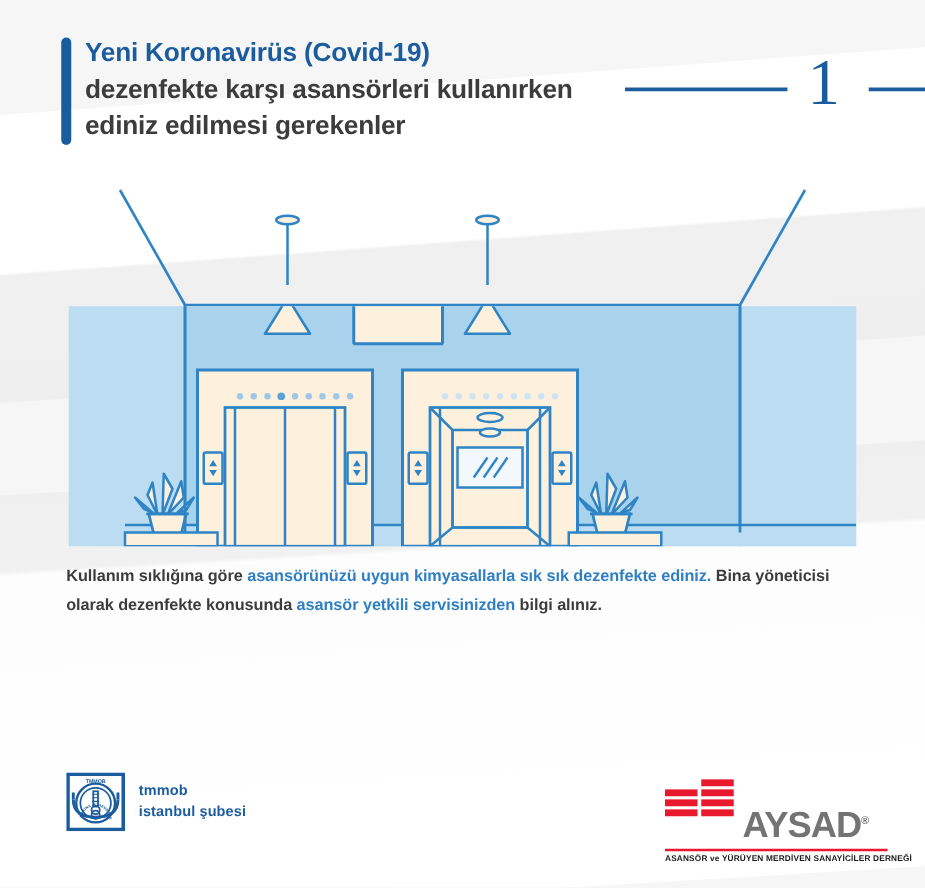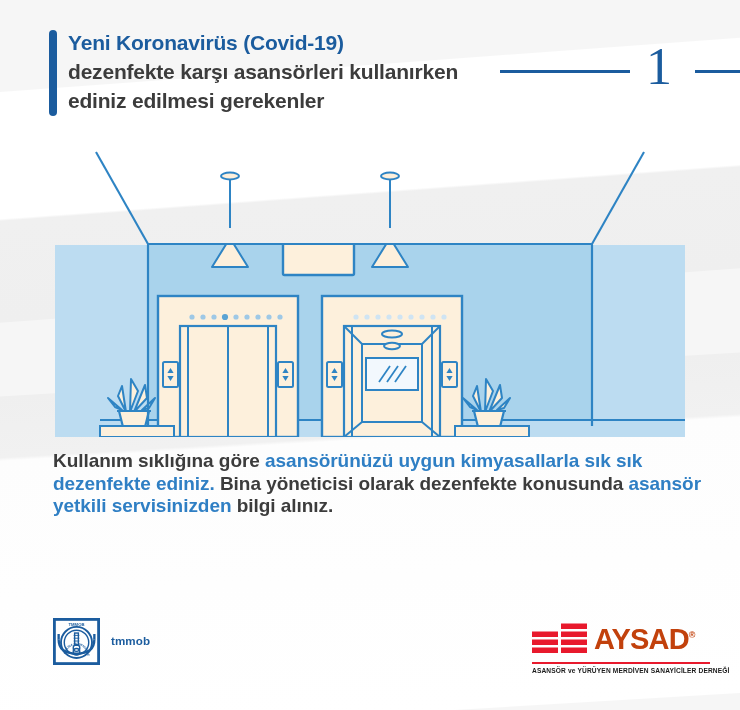--- a/index.html
+++ b/index.html
@@ -62,39 +62,39 @@
   .illus svg{display:block;}
 
   
   .body-text{position:absolute;left:53px;top:450px;width:650px;}
   .lead{
     font-size:17.5px;font-weight:bold;line-height:25px;
     color:#3c3c3c;letter-spacing:-0.1px;margin:0 0 14px 0;
   }
   .lead .hl{color:#2f7fc4;}
   .para{
-    font-size:19px;line-height:22.5px;color:#3c3c3c;
+    font-size:13px;line-height:22.5px;color:#3c3c3c;
     font-weight:bold;letter-spacing:-0.05px;margin:0;
   }
   .para .hl{color:#2f7fc4;}
 
   
   .footer{position:absolute;left:0;top:605px;width:740px;height:95px;}
   .tmmob{position:absolute;left:53px;top:13px;display:flex;align-items:center;}
   .tmmob-mark{width:47px;height:47px;flex:0 0 auto;}
   .tmmob-text{
     margin-left:11px;color:#1b5c9e;font-weight:bold;
     font-size:11.6px;line-height:16.5px;letter-spacing:0.1px;
   }
   .aysad{position:absolute;left:532px;top:14px;width:178px;}
   .aysad-row{display:flex;align-items:flex-start;}
   .aysad-mark{width:58px;height:40px;flex:0 0 auto;margin-top:2px;}
   .aysad-word{
-    margin-left:4px;font-size:29px;font-weight:bold;color:#c2410c;
-    line-height:33px;letter-spacing:-0.8px;position:relative;
+    margin-left:4px;font-size:29px;font-weight:bold;color:#737373;
+    line-height:33px;letter-spacing:-0.8px;position:relative;margin-top:21px;
   }
   .aysad-reg{
     font-size:9px;vertical-align:super;font-weight:bold;letter-spacing:0;
   }
   .aysad-sub{
     margin-top:3px;font-size:6.6px;font-weight:bold;color:#1a1a1a;
     letter-spacing:0.15px;white-space:nowrap;
   }
   .aysad-rule{
     height:2px;background:#e8192c;width:178px;margin-top:1px;
@@ -310,20 +310,21 @@
         </text>
         <rect x="46" y="32" width="8" height="26" fill="none" stroke="#1b5c9e" stroke-width="3"></rect>
         <line x1="44" y1="37" x2="56" y2="37" stroke="#1b5c9e" stroke-width="2"></line>
         <line x1="44" y1="43" x2="56" y2="43" stroke="#1b5c9e" stroke-width="2"></line>
         <line x1="44" y1="49" x2="56" y2="49" stroke="#1b5c9e" stroke-width="2"></line>
         <circle cx="50" cy="64" r="7" fill="none" stroke="#1b5c9e" stroke-width="3"></circle>
         <circle cx="50" cy="72" r="7" fill="none" stroke="#1b5c9e" stroke-width="3"></circle>
       </svg>
       <div class="tmmob-text">
         <div>tmmob</div>
+        <div>istanbul şubesi</div>
       </div>
     </div>
 
     <div class="aysad">
       <div class="aysad-row">
         <svg class="aysad-mark" viewBox="0 0 116 78">
           <rect x="0" y="20" width="52" height="11" fill="#e8192c"></rect>
           <rect x="0" y="36" width="52" height="11" fill="#e8192c"></rect>
           <rect x="0" y="52" width="52" height="11" fill="#e8192c"></rect>
           <rect x="58" y="4" width="52" height="11" fill="#e8192c"></rect>

